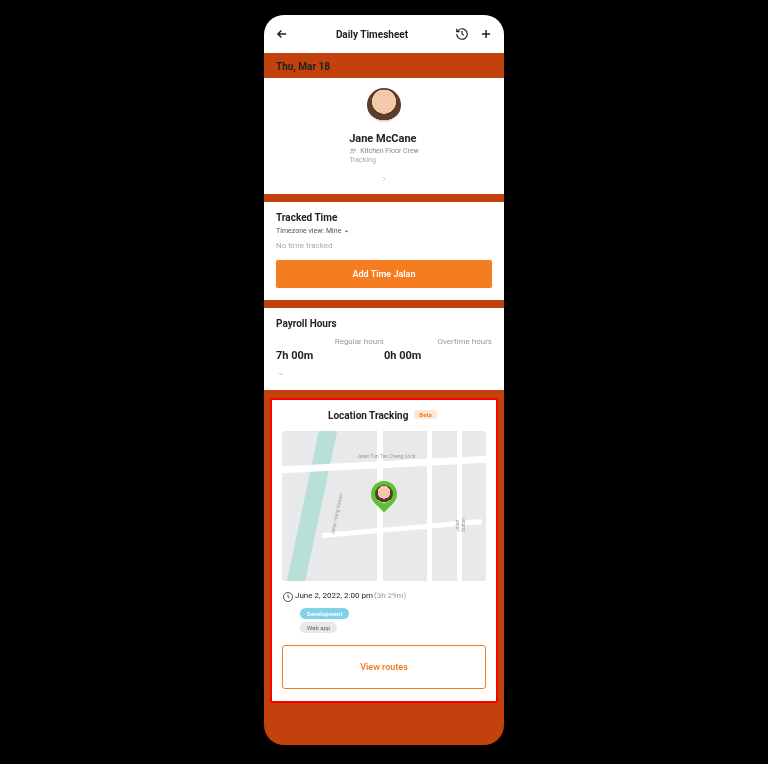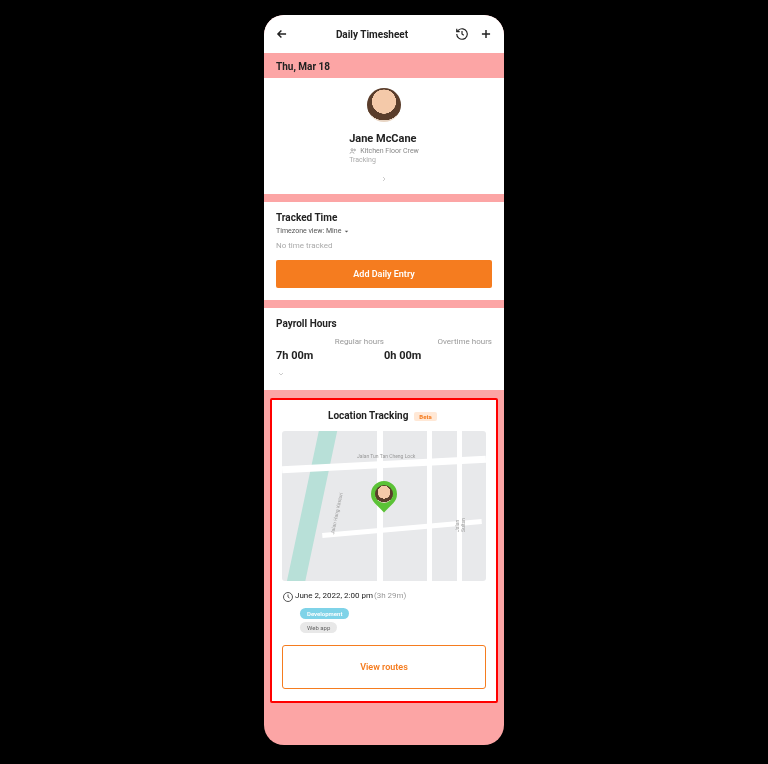--- a/index.html
+++ b/index.html
@@ -8,21 +8,21 @@
     height: 764px;
     background: #000;
     font-family: -apple-system, BlinkMacSystemFont, 'Segoe UI', Roboto, Arial, sans-serif;
     display: flex;
     align-items: flex-start;
     justify-content: center;
   }
   .phone {
     width: 240px;
     height: 730px;
-    background: #fca5a5;
+    background: #c2410c;
     border-radius: 20px;
     margin-top: 15px;
     overflow: hidden;
     position: relative;
   }
   .header {
     background: #fff;
     height: 38px;
     display: flex;
     align-items: center;
@@ -94,21 +94,21 @@
   .payroll-label { font-size: 8px; color: #999; text-align: right; }
   .payroll-val { font-size: 11px; font-weight: 700; color: #222; margin-top: 3px; }
   .expand-chev { text-align: center; color: #ccc; font-size: 9px; margin-top: 8px; }
   .loc-card {
     background: #fff;
     margin: 0 6px 6px;
     border: 2px solid #ff0000;
     padding: 10px 10px 12px;
     border-radius: 2px;
   }
-  .loc-header { display: flex; align-items: flex-end; gap: 6px; padding-left: 46px; }
+  .loc-header { display: flex; align-items: flex-start; gap: 6px; padding-left: 46px; }
   .beta-badge {
     background: #ffe8d6;
     color: #f57c1f;
     font-size: 6px;
     font-weight: 700;
     padding: 1px 5px;
     border-radius: 2px;
   }
   .map {
     height: 150px;
@@ -254,21 +254,21 @@
 
     <div class="section">
       <div class="section-title">Tracked Time</div>
       <div class="tz-row">
         <span>Timezone view: Mine</span>
         <svg width="7" height="7" viewBox="0 0 24 24" fill="#555">
             <path d="M6 9l6 6 6-6z"></path>
           </svg>
       </div>
       <div class="no-time">No time tracked</div>
-      <div class="orange-btn">Add Daily Entry</div>
+      <div class="orange-btn">Add Time Jalan</div>
     </div>
 
     <div class="section">
       <div class="section-title">Payroll Hours</div>
       <div class="payroll-grid">
         <div class="payroll-col">
           <div class="payroll-label">Regular hours</div>
           <div class="payroll-val">7h 00m</div>
         </div>
         <div class="payroll-col">

